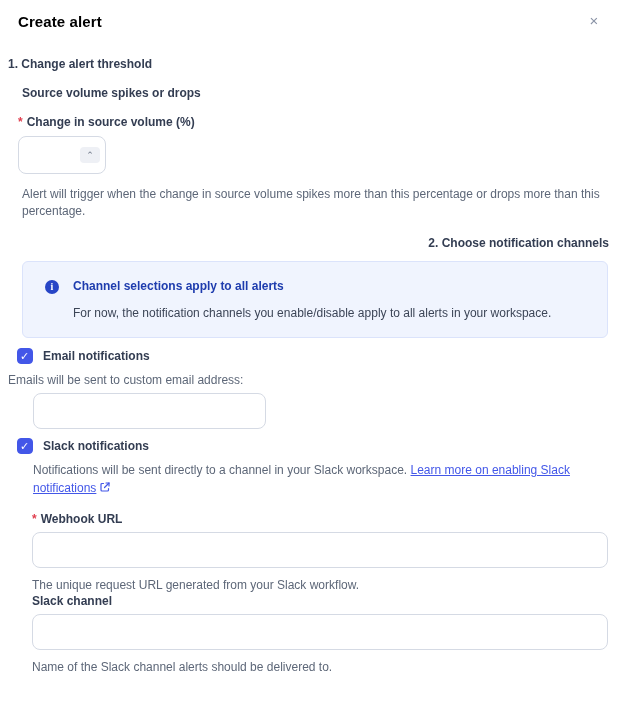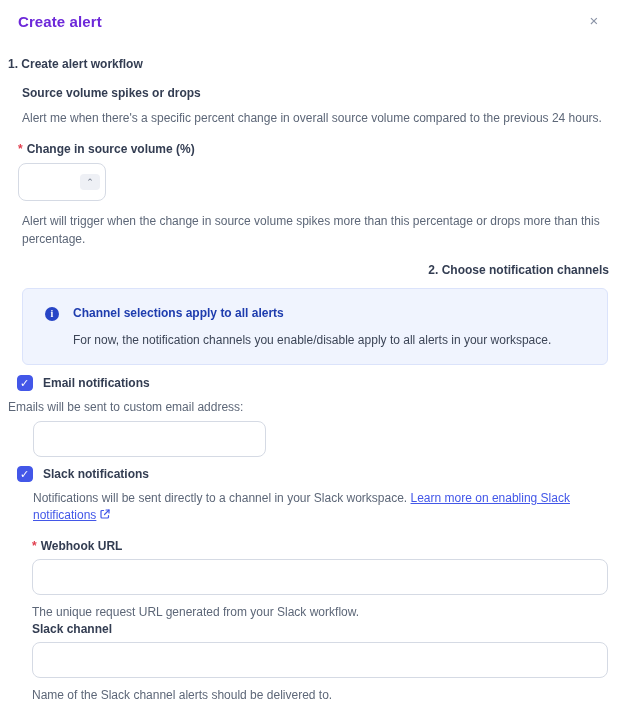--- a/index.html
+++ b/index.html
@@ -2,21 +2,21 @@
 <html><head>
 <meta charset="utf-8">
 <style>
   * { margin:0; padding:0; box-sizing:border-box; }
   html,body { width:627px; height:720px; background:#ffffff;
     font-family:"Liberation Sans","DejaVu Sans",sans-serif; }
   .panel { position:relative; width:627px; height:720px; background:#fff; overflow:hidden; }
 
   
   .hdr { padding:13px 18px 0 18px; position:relative; }
-  .hdr-title { font-size:15px; font-weight:700; color:#6d28d9; letter-spacing:.1px; }
+  .hdr-title { font-size:15px; font-weight:700; color:#000000; letter-spacing:.1px; }
   .close-btn { position:absolute; top:12px; right:24px; width:18px; height:18px;
     border:none; background:transparent; color:#8a93a6; font-size:15px; line-height:18px;
     cursor:pointer; padding:0; font-family:inherit; }
 
   .content { padding:0 18px 0 8px; }
 
   .sec-title { font-size:12px; font-weight:700; color:#333d52; }
   .sec1-title { margin-top:27px; }
   .sec2-title { margin-top:15px;text-align:right; }
 
@@ -77,25 +77,24 @@
 
 <div class="panel">
 
   <div class="hdr">
     <div class="hdr-title">Create alert</div>
     <button class="close-btn">×</button>
   </div>
 
   <div class="content">
 
-    <div class="sec-title sec1-title"><span>1.</span> <span>Create alert workflow</span></div>
+    <div class="sec-title sec1-title"><span>1.</span> <span>Change alert threshold</span></div>
 
     <div class="sub-bold">Source volume spikes or drops</div>
 
-    <div class="body-gray desc">Alert me when there's a specific percent change in overall source volume compared to the previous 24 hours.</div>
 
     <div class="req-label field-label-row"><span class="star">*</span><span>Change in source volume (%)</span></div>
 
     <div class="num-wrap">
       <input class="num-input" type="text" value="" style="">
       <button class="stepper">⌃</button>
     </div>
 
     <div class="body-gray help">Alert will trigger when the change in source volume spikes more than this percentage or drops more than this percentage.</div>
 

